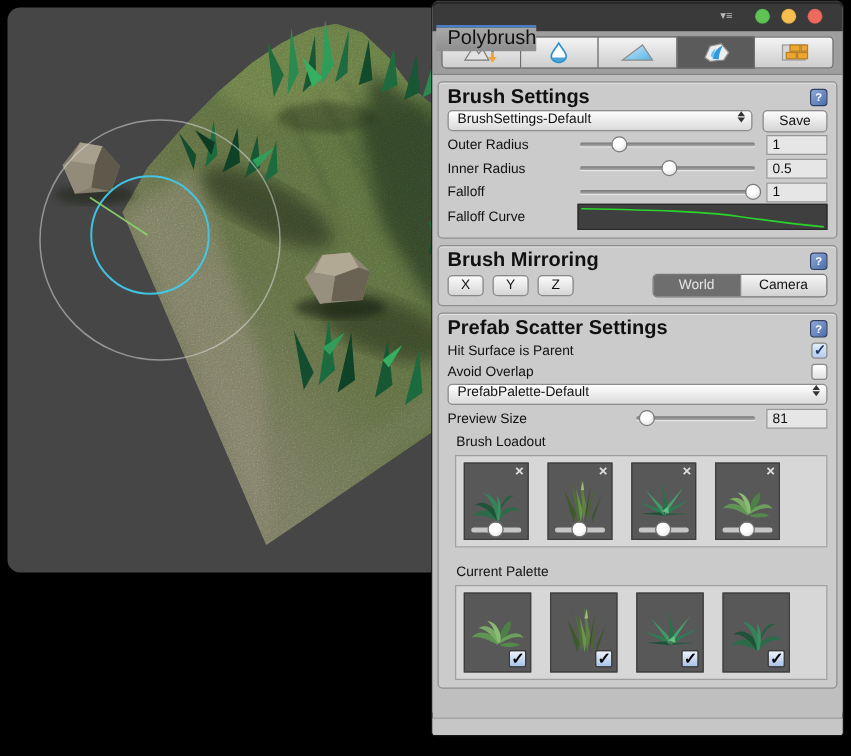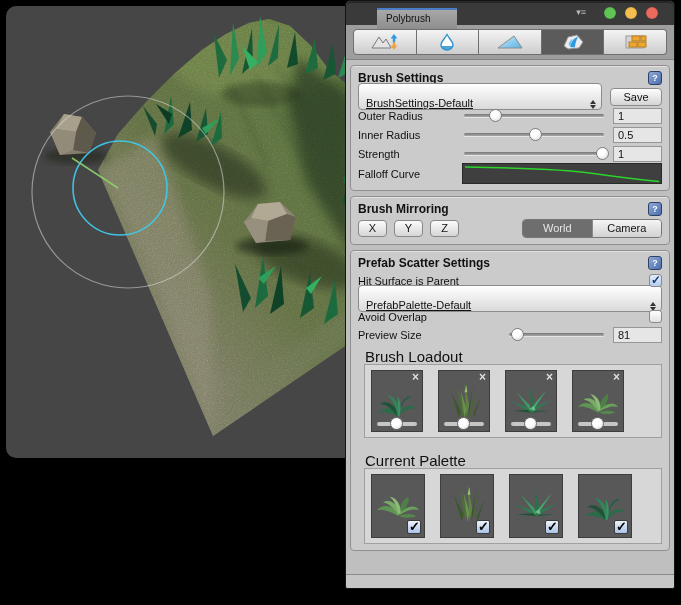--- a/index.html
+++ b/index.html
@@ -17,23 +17,23 @@
   .pb-window{
     position:absolute;left:345px;top:0;width:330px;height:589px;
     background:#bfbfbf;border:1px solid #141414;border-radius:6px 6px 3px 3px;
     box-sizing:border-box;display:flex;flex-direction:column;z-index:5;
   }
   .titlebar{
     height:24px;flex:0 0 auto;background:#3a3a3a;border-radius:5px 5px 0 0;
     position:relative;box-shadow:inset 0 2px 0 #262626;
   }
   .tab{
-    position:absolute;left:3px;top:7px;width:80px;height:21px;box-sizing:border-box;
+    position:absolute;left:3px;top:19px;width:80px;height:21px;box-sizing:border-box;
     background:linear-gradient(#a8a8a8,#8e8e8e);border-top:2px solid #4b7cc4;
-    color:#111;font-size:10px;line-height:18px;padding-left:9px;margin-left:28px;
+    color:#111;font-size:16px;line-height:18px;padding-left:9px;
   }
   .win-menu{position:absolute;right:88px;top:6px;color:#b9b9b9;font-size:9px;letter-spacing:0;}
   .tl{position:absolute;top:6px;width:12px;height:12px;border-radius:50%;box-shadow:inset 0 0 1px rgba(0,0,0,.4);}
   .tl.g{right:58px}.tl.y{right:37px}.tl.r{right:16px}
   .toolbar-strip{
     height:34px;flex:0 0 auto;background:#9e9e9e;display:flex;align-items:center;
     padding:0 7px;border-bottom:1px solid #858585;
   }
   .tool-btn{
     flex:1;height:24px;background:linear-gradient(#f4f4f4,#cdcdcd);
@@ -41,34 +41,34 @@
   }
   .tool-btn:first-child{border-left-width:1px;border-radius:4px 0 0 4px;}
   .tool-btn:last-child{border-radius:0 4px 4px 0;}
   .tool-btn.selected{background:#5b5b5b;}
   .content{flex:1;padding:5px 4px 0;display:flex;flex-direction:column;gap:5px;background:#bfbfbf;}
   .box{
     background:#cbcbcb;border:1px solid #8f8f8f;border-radius:4px;
     padding:3px 7px 6px;box-shadow:inset 0 1px 0 rgba(255,255,255,.45);
   }
   .box-header{display:flex;align-items:center;height:18px;}
-  .box-title{font-weight:bold;font-size:12px;color:#111;flex:1;}
+  .box-title{font-weight:bold;font-size:16px;color:#111;flex:1;}
   .help-icon{
     width:14px;height:14px;border-radius:3px;box-sizing:border-box;
     background:linear-gradient(135deg,#8fa9d6,#4a6eae);border:1px solid #2e3f66;
     color:#fff;font-size:9px;font-weight:bold;text-align:center;line-height:12px;
   }
   .row{display:flex;align-items:center;height:19px;}
   .row-label{font-size:11px;color:#111;}
   .label-105{flex:0 0 104px;}
   .label-149{flex:0 0 149px;}
   .dropdown{
-    flex:1;height:27px;box-sizing:border-box;background:linear-gradient(#ffffff,#dadada);
+    flex:1;height:17px;box-sizing:border-box;background:linear-gradient(#ffffff,#dadada);
     border:1px solid #8c8c8c;border-radius:4px;font-size:11px;color:#111;
-    display:flex;align-items:flex-end;padding:0 5px 0 7px;text-decoration:underline;
+    display:flex;align-items:flex-start;padding:0 5px 0 7px;
   }
   .dd-arrows{margin-left:auto;display:flex;flex-direction:column;gap:1px;}
   .tri-up{width:0;height:0;border-left:3px solid transparent;border-right:3px solid transparent;border-bottom:4px solid #333;}
   .tri-down{width:0;height:0;border-left:3px solid transparent;border-right:3px solid transparent;border-top:4px solid #333;}
   .save-btn{
     width:52px;height:18px;margin-left:8px;box-sizing:border-box;
     background:linear-gradient(#fdfdfd,#d4d4d4);border:1px solid #8c8c8c;border-radius:4px;
     font-size:11px;color:#111;text-align:center;line-height:16px;
   }
   .fold-arrow{width:0;height:0;border-top:4px solid transparent;border-bottom:4px solid transparent;border-left:6px solid #555;margin:0 4px 0 2px;}
@@ -86,21 +86,21 @@
     font-size:11px;color:#111;text-align:center;line-height:15px;}
   .segmented{margin-left:auto;display:flex;width:138px;height:17px;border:1px solid #777;border-radius:4px;overflow:hidden;box-sizing:content-box;}
   .segment{flex:1;font-size:11px;color:#111;text-align:center;line-height:16px;background:linear-gradient(#f5f5f5,#d2d2d2);}
   .segment + .segment{border-left:1px solid #8a8a8a;}
   .segment.active{background:#6e6e6e;color:#e6e6e6;}
   .check-row{height:17px;}
   .checkbox{margin-left:auto;width:13px;height:13px;box-sizing:border-box;border-radius:3px;
     background:linear-gradient(#ffffff,#e2e2e2);border:1px solid #8a8a8a;position:relative;}
   .checkbox.checked{background:linear-gradient(#e3edfb,#b4cdf0);}
   .checkbox.checked::after{content:"✓";position:absolute;left:1px;top:-1px;font-size:12px;font-weight:bold;color:#1c3a68;line-height:13px;}
-  .sub-label{font-size:15px;color:#111;margin:4px 0 3px 7px;height:13px;}
+  .sub-label{font-size:11px;color:#111;margin:4px 0 3px 7px;height:13px;}
   .thumb-panel{margin-left:6px;background:#d7d7d7;border:1px solid #9f9f9f;padding:5px 6px;display:flex;gap:15px;}
   .thumb{width:52px;height:62px;background:#585858;border:1px solid #3d3d3d;position:relative;box-sizing:border-box;}
   .thumb.pal{width:54px;height:64px;}
   .thumb .plant{position:absolute;left:3px;top:10px;}
   .thumb.pal .plant{top:8px;}
   .thumb-x{position:absolute;top:0;right:3px;color:#dedede;font-size:12px;font-weight:bold;line-height:13px;}
   .mini-slider{position:absolute;left:5px;right:5px;bottom:5px;height:4px;background:#c6c6c6;border-radius:2px;}
   .mini-knob{position:absolute;top:-5px;width:13px;height:13px;margin-left:-7px;border-radius:50%;
     background:radial-gradient(circle at 38% 32%,#ffffff 0 40%,#dcdcdc);border:1px solid #6f6f6f;box-sizing:border-box;}
   .pal-check{position:absolute;right:3px;bottom:3px;width:14px;height:14px;box-sizing:border-box;border-radius:2px;
@@ -334,21 +334,21 @@
       </div>
       <div class="row">
         <span class="row-label label-105">Inner Radius</span>
         <div class="slider">
           <div class="slider-track"></div>
           <div class="slider-thumb" style="left: 51%;"></div>
         </div>
         <div class="value-box">0.5</div>
       </div>
       <div class="row">
-        <span class="row-label label-105">Strength</span>
+        <span class="row-label label-105">Falloff</span>
         <div class="slider">
           <div class="slider-track"></div>
           <div class="slider-thumb" style="left: 97%;"></div>
         </div>
         <div class="value-box">1</div>
       </div>
       <div class="row" style="height:21px;">
         <span class="row-label label-105">Falloff Curve</span>
         <div class="falloff-field">
           <svg width="100%" height="19" viewBox="0 0 200 19" preserveAspectRatio="none">
@@ -376,33 +376,33 @@
 
     <div class="box">
       <div class="box-header">
         <span class="box-title">Prefab Scatter Settings</span>
         <span class="help-icon">?</span>
       </div>
       <div class="row check-row">
         <span class="row-label">Hit Surface is Parent</span>
         <span class="checkbox checked"></span>
       </div>
+      <div class="row check-row">
+        <span class="row-label">Avoid Overlap</span>
+        <span class="checkbox"></span>
+      </div>
       <div class="row">
         <div class="dropdown">
           <span>PrefabPalette-Default</span>
           <span class="dd-arrows">
               <span class="tri-up"></span>
               <span class="tri-down"></span>
             </span>
         </div>
       </div>
-      <div class="row check-row">
-        <span class="row-label">Avoid Overlap</span>
-        <span class="checkbox"></span>
-      </div>
       <div class="row">
         <span class="row-label label-149">Preview Size</span>
         <div class="slider">
           <div class="slider-track"></div>
           <div class="slider-thumb" style="left: 10%;"></div>
         </div>
         <div class="value-box">81</div>
       </div>
 
       <div class="sub-label">Brush Loadout</div>

